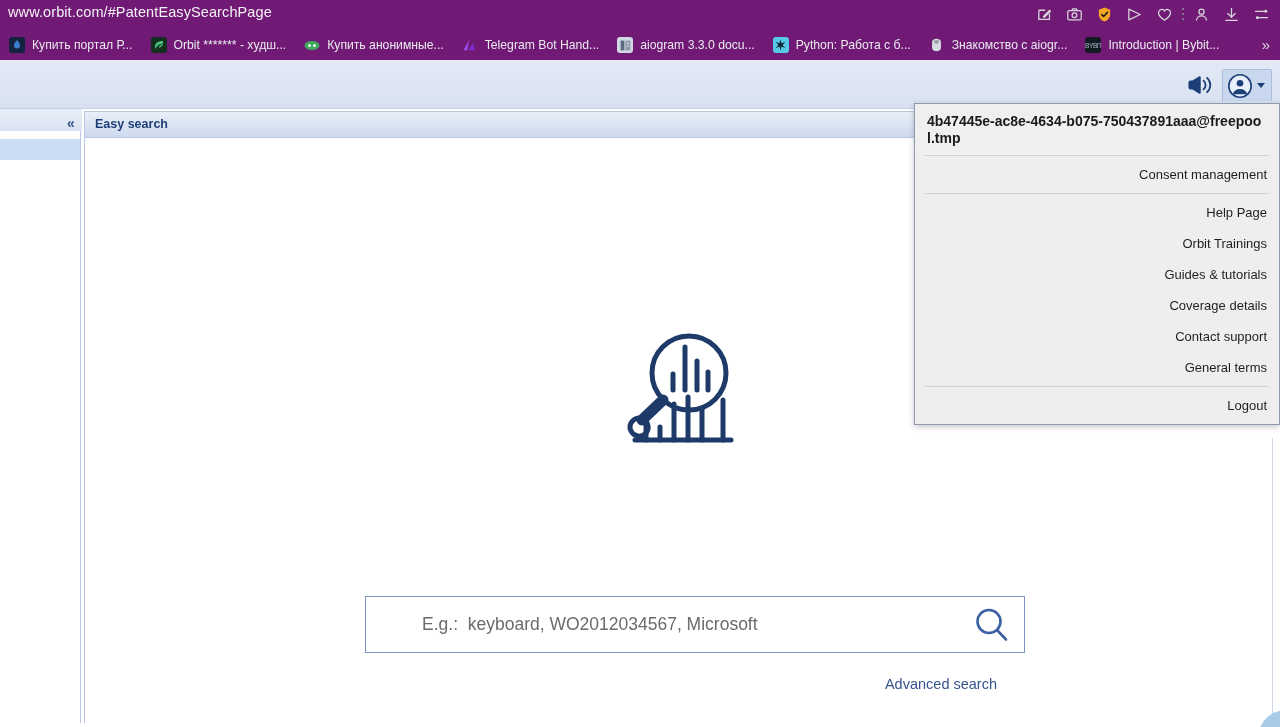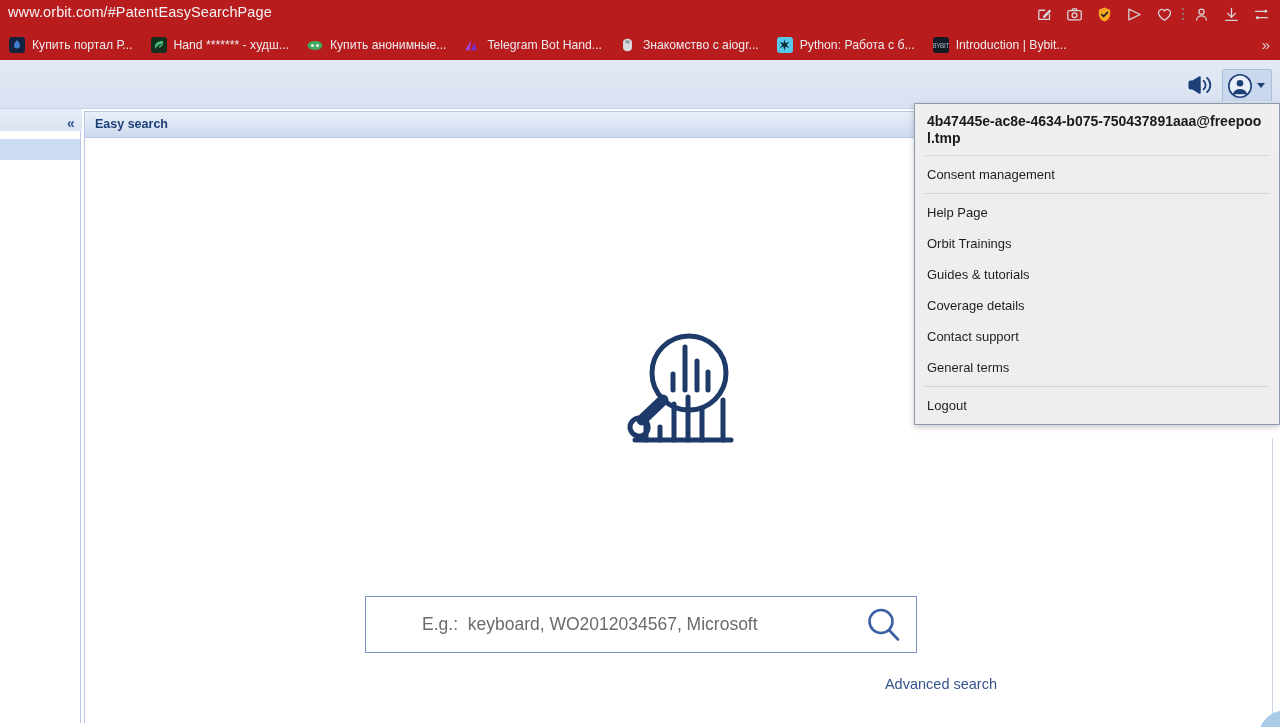--- a/index.html
+++ b/index.html
@@ -7,21 +7,21 @@
     width: 1280px; height: 727px;
     overflow: hidden;
     font-family: "Liberation Sans", sans-serif;
     background: #ffffff;
   }
 
   
   #browser-chrome {
     position: absolute; left: 0; top: 0;
     width: 1280px; height: 60px;
-    background: #b91c1c;
+    background: #701a75;
   }
   #urlbar-row {
     position: absolute; left: 0; top: 0;
     width: 1280px; height: 28px;
   }
   #url-text {
     position: absolute; left: 8px; top: 4px;
     font-size: 14.5px; color: #f2f2f4;
     letter-spacing: .1px;
     white-space: nowrap;
@@ -185,21 +185,21 @@
     position: absolute; left: 528px; top: 173px;
     width: 140px; height: 150px;
   }
 
   #search-block {
     position: absolute; left: 280px; top: 457px;
     width: 632px;
   }
   #search-box {
     position: relative;
-    width: 552px; height: 57px;
+    width: 660px; height: 57px;
     background: #ffffff;
     border: 1px solid #7a93c4;
     display: flex; align-items: flex-end;
   }
   #search-input {
     flex: 1;
     height: 100%;
     border: none; outline: none;
     background: transparent;
     padding: 0 0 0 56px;
@@ -240,20 +240,21 @@
     line-height: 16.5px;
     word-break: break-all;
     background: #efefef;
   }
   .menu-sep { height: 1px; background: #d3d3d3; margin: 0 10px; }
   .menu-item {
     padding: 7px 12px;
     font-size: 13px; color: #1f1f1f;
     line-height: 17px;
     white-space: nowrap;
+    text-align: right;
   }
   .menu-group { padding: 3px 0; }
 
   
   #edge-widget {
     position: absolute; left: 1247px; top: 158px;
     width: 90px; height: 220px;
     z-index: 30;
     overflow: hidden;
   }
@@ -381,21 +382,21 @@
       </span>
       <span class="bm-label">Купить портал Р...</span>
     </div>
 
     <div class="bm">
       <span class="bm-fav" style="background:#13301f">
         <svg width="12" height="12" viewBox="0 0 24 24">
             <path d="M20 4C9 4 4 9 4 16c0 2 1 4 1 4s3-10 15-11c0 0-6 3-9 8 5 1 10-4 9-13z" fill="#48c07a"></path>
           </svg>
       </span>
-      <span class="bm-label">Hand ******* - худш...</span>
+      <span class="bm-label">Orbit ******* - худш...</span>
     </div>
 
     <div class="bm">
       <span class="bm-fav" style="background:transparent">
         <svg width="16" height="13" viewBox="0 0 32 22">
             <ellipse cx="16" cy="11" rx="15" ry="9" fill="#3faa5e"></ellipse>
             <circle cx="11" cy="11" r="3" fill="#eaf7ee"></circle>
             <circle cx="21" cy="11" r="3" fill="#eaf7ee"></circle>
           </svg>
       </span>
@@ -405,38 +406,49 @@
     <div class="bm">
       <span class="bm-fav" style="background:transparent">
         <svg width="16" height="14" viewBox="0 0 24 20">
             <path d="M11 2L2 18h6z" fill="#9b4bf0"></path>
             <path d="M16 7l-6 11h9z" fill="#7d2fd6"></path>
           </svg>
       </span>
       <span class="bm-label">Telegram Bot Hand...</span>
     </div>
 
+    <div class="bm">
+      <span class="bm-fav" style="background:#cfd8e3">
+        <svg width="13" height="13" viewBox="0 0 24 24">
+            <rect x="3" y="3" width="7" height="18" fill="#5c6b7d"></rect>
+            <rect x="12" y="3" width="9" height="18" fill="#8d9aaa"></rect>
+            <circle cx="16.5" cy="8" r="1.4" fill="#fff"></circle>
+            <circle cx="16.5" cy="13" r="1.4" fill="#fff"></circle>
+          </svg>
+      </span>
+      <span class="bm-label">aiogram 3.3.0 docu...</span>
+    </div>
+
+    <div class="bm">
+      <span class="bm-fav" style="background:#57c9e8">
+        <svg width="13" height="13" viewBox="0 0 24 24">
+            <path d="M12 1l2 7 7-3-5 6 5 6-7-3-2 7-2-7-7 3 5-6-5-6 7 3z" fill="#0e2a3a"></path>
+          </svg>
+      </span>
+      <span class="bm-label">Python: Работа с б...</span>
+    </div>
 
     <div class="bm">
       <span class="bm-fav" style="background:transparent">
         <svg width="13" height="14" viewBox="0 0 20 22">
             <path d="M10 1c4 0 7 2 7 5v9c0 4-3 6-7 6s-7-2-7-6V6c0-3 3-5 7-5z" fill="#d8dbe0"></path>
             <ellipse cx="10" cy="6" rx="4" ry="3" fill="#9aa0a9"></ellipse>
           </svg>
       </span>
       <span class="bm-label">Знакомство с aiogr...</span>
-    </div>
-
-    <div class="bm">
-      <span class="bm-fav" style="background:#57c9e8">
-        <svg width="13" height="13" viewBox="0 0 24 24">
-            <path d="M12 1l2 7 7-3-5 6 5 6-7-3-2 7-2-7-7 3 5-6-5-6 7 3z" fill="#0e2a3a"></path>
-          </svg>
-      </span>
-      <span class="bm-label">Python: Работа с б...</span>
     </div>
 
     <div class="bm">
       <span class="bm-fav" style="background:#121a24;font-size:6.5px;letter-spacing:-.4px;color:#a9b6c6">
         BYBIT
       </span>
       <span class="bm-label">Introduction | Bybit...</span>
     </div>
 
     <div id="bm-overflow">»</div>

